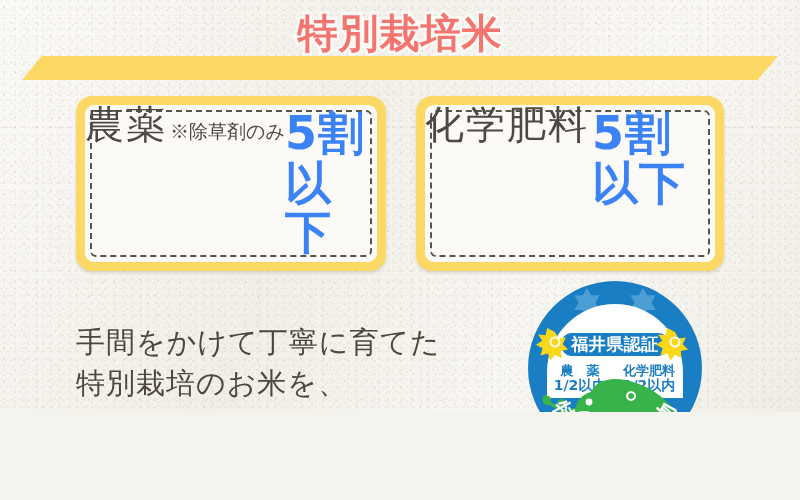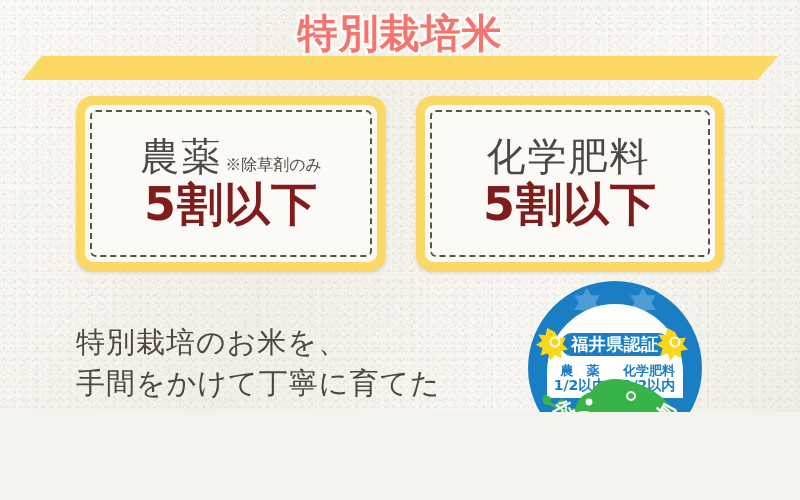--- a/index.html
+++ b/index.html
@@ -67,38 +67,38 @@
     background:#fbfaf7;
     border-radius:9px;
   }
   .dash{
     position:absolute; left:5px; top:5px; right:5px; bottom:5px;
     border:2.5px dashed #5a534c;
     border-radius:6px;
   }
   .card-body{
     position:absolute; inset:0;
-    display:flex; flex-direction:column;
-    align-items:center; justify-content:center;
+    display:flex; flex-direction:row;
+    align-items:flex-start; justify-content:center;
   }
   .row1{
     display:flex; align-items:baseline; justify-content:center;
     white-space:nowrap;
   }
   .kanji-main{
     font-family:"DejaVu Serif", serif;
     font-size:39px; color:#4e4842; letter-spacing:2px; line-height:1;
   }
   .kanji-note{
     font-family:"DejaVu Serif", serif;
-    font-size:16px; color:#4e4842; margin-left:3px; letter-spacing:0px;
+    font-size:19px; color:#4e4842; margin-left:3px; letter-spacing:0px;
   }
   .pct{
     font-family:"DejaVu Sans", sans-serif;
-    font-size:46px; font-weight:bold; color:#7f1d1d;
+    font-size:46px; font-weight:bold; color:#3b82f6;
     letter-spacing:1px; line-height:1.08; margin-top:4px;
   }
 
   
   .copy{
     position:absolute; left:76px; top:322px; width:430px;
     font-family:"DejaVu Serif", serif;
     font-size:29px; line-height:1.42; color:#4e463f; letter-spacing:1px;
   }
   .copy div{ white-space:nowrap; }
@@ -150,22 +150,22 @@
         <div class="row1">
           <span class="kanji-main">化学肥料</span>
           <span class="kanji-note"></span>
         </div>
         <div class="pct">5割以下</div>
       </div>
     </div>
   </div>
 
   <div class="copy">
+    <div>手間をかけて丁寧に育てた</div>
     <div>特別栽培のお米を、</div>
-    <div>手間をかけて丁寧に育てた</div>
   </div>
 
   <div class="seal">
     <svg width="176" height="176" viewBox="0 0 176 176">
       <defs>
         <clipPath id="discClip">
             <circle cx="88" cy="88" r="87"></circle>
           </clipPath>
         <path id="arcPath" d="M 24 106 A 64 64 0 0 0 152 106"></path>
       </defs>

